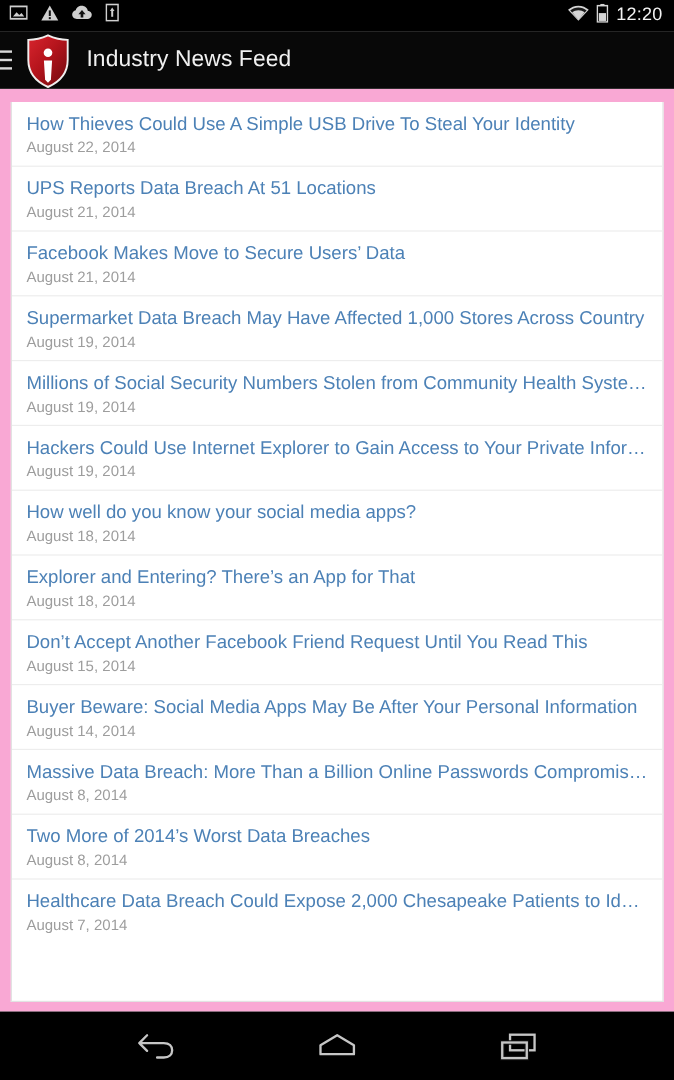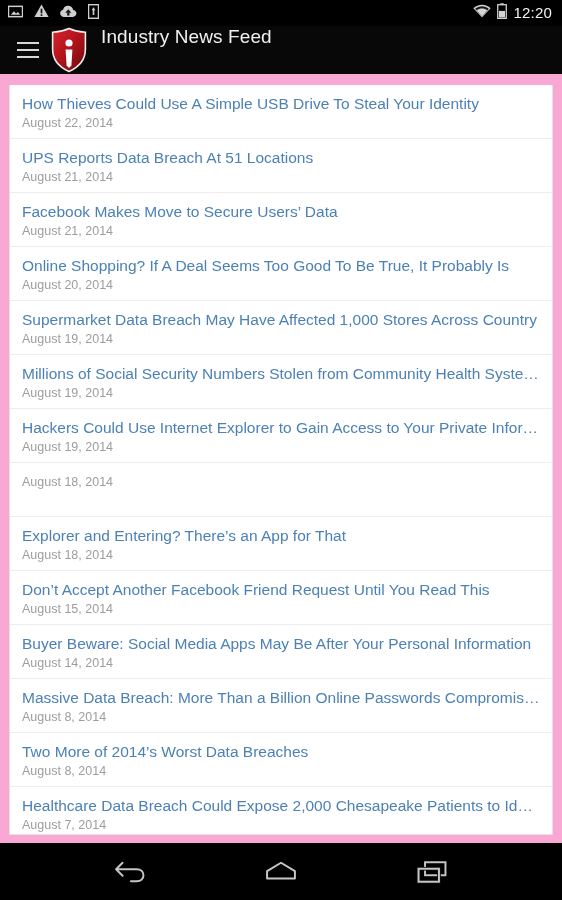--- a/index.html
+++ b/index.html
@@ -50,22 +50,22 @@
     line-height: 26px;
     font-family: "Liberation Sans", sans-serif;
   }
 
   
   .actionbar {
     height: 48px;
     flex: 0 0 48px;
     background: #080808;
     display: flex;
+    align-items: center;
     position: relative;
-    padding-left: 29px;
   }
   .hamburger {
     width: 24px;
     height: 48px;
     margin-left: -12px;
     display: flex;
     flex-direction: column;
     justify-content: center;
     gap: 5px;
     flex: 0 0 auto;
@@ -235,41 +235,38 @@
       <div class="feed-item">
         <div class="item-title">UPS Reports Data Breach At 51 Locations</div>
         <div class="item-date">August 21, 2014</div>
       </div>
 
       <div class="feed-item">
         <div class="item-title">Facebook Makes Move to Secure Users’ Data</div>
         <div class="item-date">August 21, 2014</div>
       </div>
 
-      <div class="feed-item">
-        <div class="item-title">Online Shopping? If A Deal Seems Too Good To Be True, It Probably Is</div>
-        <div class="item-date">August 20, 2014</div>
-      </div>
 
       <div class="feed-item">
         <div class="item-title">Supermarket Data Breach May Have Affected 1,000 Stores Across Country</div>
         <div class="item-date">August 19, 2014</div>
       </div>
 
       <div class="feed-item">
         <div class="item-title">Millions of Social Security Numbers Stolen from Community Health Systems</div>
         <div class="item-date">August 19, 2014</div>
       </div>
 
       <div class="feed-item">
         <div class="item-title">Hackers Could Use Internet Explorer to Gain Access to Your Private Information</div>
         <div class="item-date">August 19, 2014</div>
       </div>
 
       <div class="feed-item">
+        <div class="item-title">How well do you know your social media apps?</div>
         <div class="item-date">August 18, 2014</div>
       </div>
 
       <div class="feed-item">
         <div class="item-title">Explorer and Entering? There’s an App for That</div>
         <div class="item-date">August 18, 2014</div>
       </div>
 
       <div class="feed-item">
         <div class="item-title">Don’t Accept Another Facebook Friend Request Until You Read This</div>

